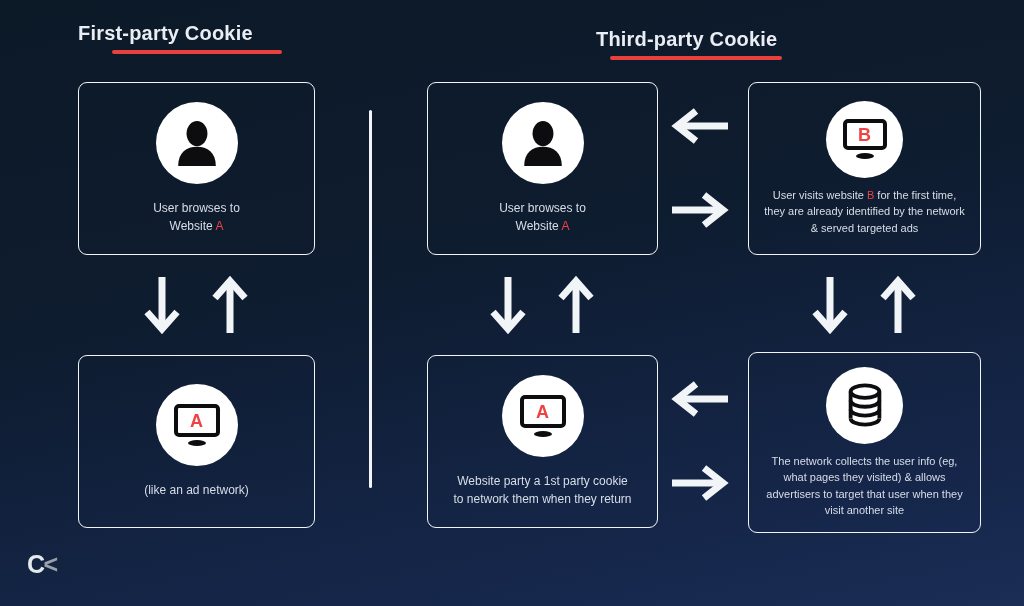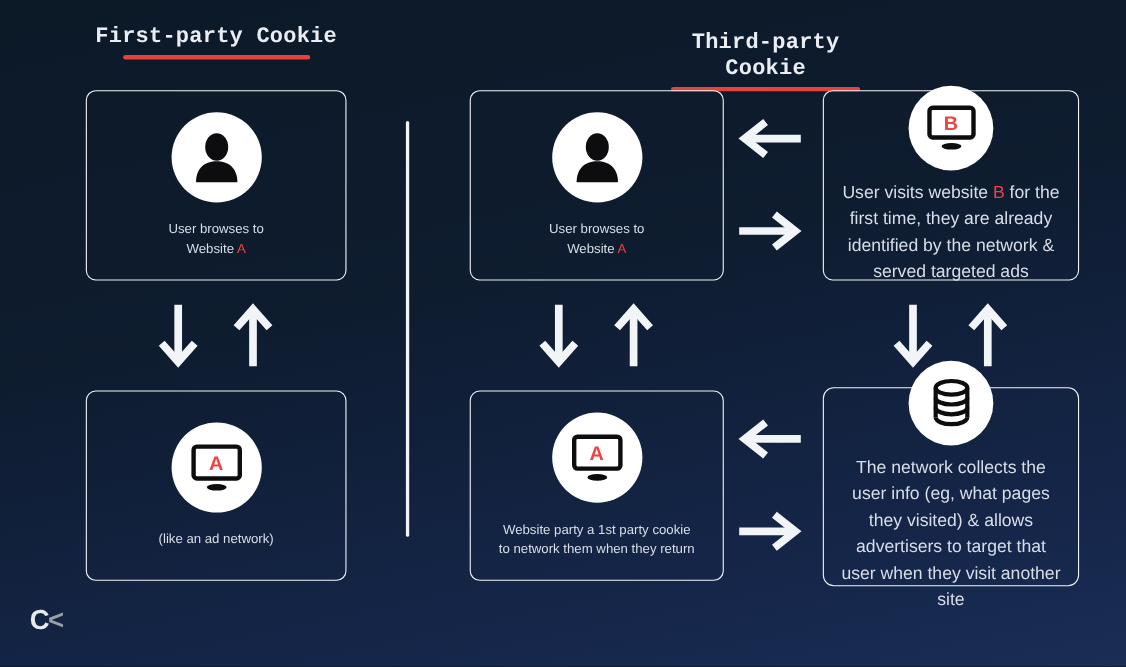--- a/index.html
+++ b/index.html
@@ -1,36 +1,36 @@
 <!DOCTYPE html>
 <html style="--background-top: #0c1927; --background-bottom: #1b2d55; --accent-red: #e8413c; --letter-red: #ef4343; --card-border: #f2f5f8; --body-text: #d8dee8; --title-text: #eaeef4; --icon-ink: #0d0d0f; --icon-bg: #ffffff; --logo-gray: #98a0aa;"><head>
 <meta charset="utf-8">
 <style>
   html,body{margin:0;padding:0;background:#0c1927;}
   .canvas{
     position:relative;width:1024px;height:606px;overflow:hidden;
     background:linear-gradient(168deg,var(--background-top,#0c1927) 0%,#0e1c2f 42%,#15264a 82%,var(--background-bottom,#1b2d55) 100%);
     font-family:"Liberation Sans","DejaVu Sans",sans-serif;
   }
-  .title{position:absolute;text-align:center;font-family:Liberation Mono, monospace;}
+  .title{position:absolute;}
   .title-text{color:var(--title-text,#eaeef4);font-size:20px;font-weight:700;letter-spacing:.2px;}
   .underline{height:4px;background:var(--accent-red,#e8413c);border-radius:2px;margin:5px auto 0;}
   .card{
     position:absolute;box-sizing:border-box;border:1.6px solid var(--card-border,#f2f5f8);
     border-radius:9px;display:flex;flex-direction:column;align-items:center;justify-content:center;
     gap:15px;padding:10px 13px;background:transparent;
   }
   .card.dense{gap:9px;}
   .icon-circle{
     width:82px;height:82px;border-radius:50%;background:var(--icon-bg,#fff);
     display:flex;flex-direction:column;align-items:center;justify-content:center;flex:0 0 auto;
   }
   .dense .icon-circle{width:77px;height:77px;}
   .card-text{color:var(--body-text,#d8dee8);font-size:12px;line-height:1.5;text-align:center;}
-  .dense .card-text{font-size:16px;line-height:1.5;}
+  .dense .card-text{font-size:11px;line-height:1.5;}
   .line.nowrap{white-space:nowrap;}
   .red{color:var(--letter-red,#ef4343);}
   .monitor{
     width:46px;height:33px;box-sizing:border-box;background:#fff;
     border:4.5px solid var(--icon-ink,#0d0d0f);border-radius:5px;
     display:flex;align-items:center;justify-content:center;
   }
   .dense .monitor{width:44px;height:31px;}
   .screen-letter{color:var(--letter-red,#ef4343);font-size:18px;font-weight:700;line-height:1;}
   .monitor-stand{width:18px;height:6px;background:var(--icon-ink,#0d0d0f);border-radius:50%;margin-top:3px;}
@@ -159,21 +159,21 @@
           <span class="screen-letter">A</span>
         </div>
       <div class="monitor-stand"></div>
     </div>
     <div class="card-text">
       <div class="line nowrap"><span>Website party a 1st party cookie</span></div>
       <div class="line nowrap"><span>to network them when they return</span></div>
     </div>
   </div>
 
-  <div class="card dense" style="left:748px;top:352px;width:233px;height:181px;border-radius:10px;">
+  <div class="card dense" style="left:748px;top:352px;width:233px;height:181px;">
     <div class="icon-circle">
       <svg class="db-svg" width="46" height="46" viewBox="0 0 48 48">
         <ellipse cx="24" cy="10" rx="15" ry="6.5"></ellipse>
         <path d="M9 10 V38"></path>
         <path d="M39 10 V38"></path>
         <path d="M9 19.3 a15 6.5 0 0 0 30 0"></path>
         <path d="M9 28.6 a15 6.5 0 0 0 30 0"></path>
         <path d="M9 38 a15 6.5 0 0 0 30 0"></path>
       </svg>
     </div>

